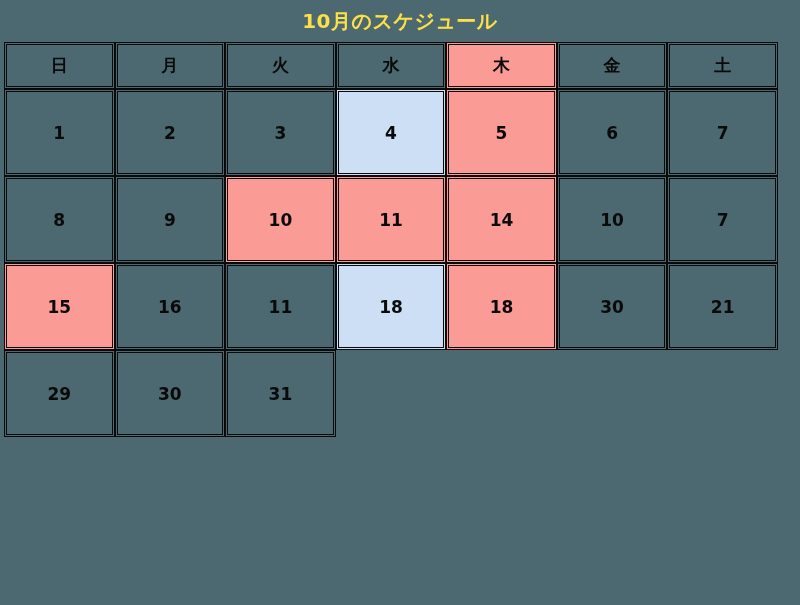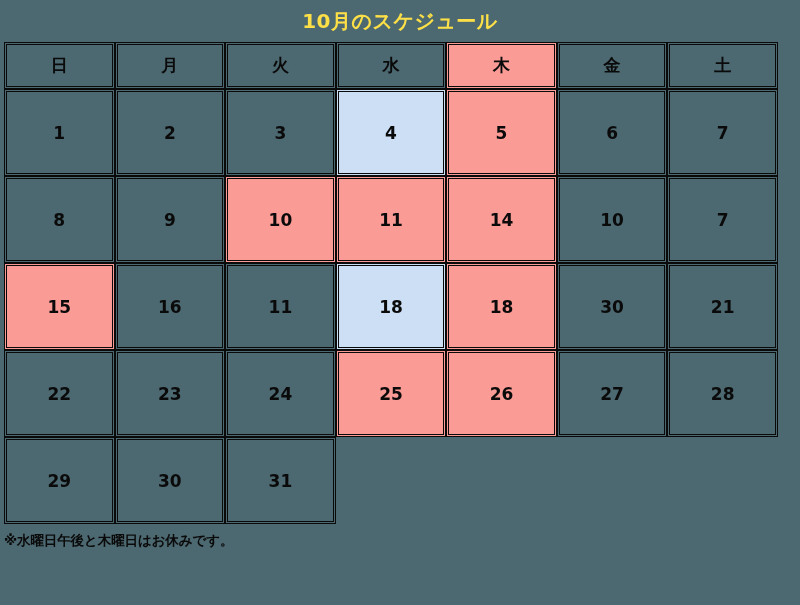--- a/index.html
+++ b/index.html
@@ -126,38 +126,28 @@
           <tr>
             <td class="cell-pink">15</td>
             <td>16</td>
             <td>11</td>
             <td class="cell-blue">18</td>
             <td class="cell-pink">18</td>
             <td>30</td>
             <td>21</td>
           </tr>
           <tr>
-            <td>22</td>
-            <td>23</td>
-            <td>24</td>
-            <td class="cell-pink">25</td>
-            <td class="cell-pink">26</td>
-            <td>27</td>
-            <td>28</td>
-          </tr>
-          <tr>
             <td>29</td>
             <td>30</td>
             <td>31</td>
             <td class="cell-empty"></td>
             <td class="cell-empty"></td>
             <td class="cell-empty"></td>
             <td class="cell-empty"></td>
           </tr>
         </tbody>
     </table>
   </div>
 
   <div class="notes" id="notes-section">
-      <div class="note-line">※水曜日午後と木曜日はお休みです。</div>
     </div>
 
 </div>
 
 </body></html>

